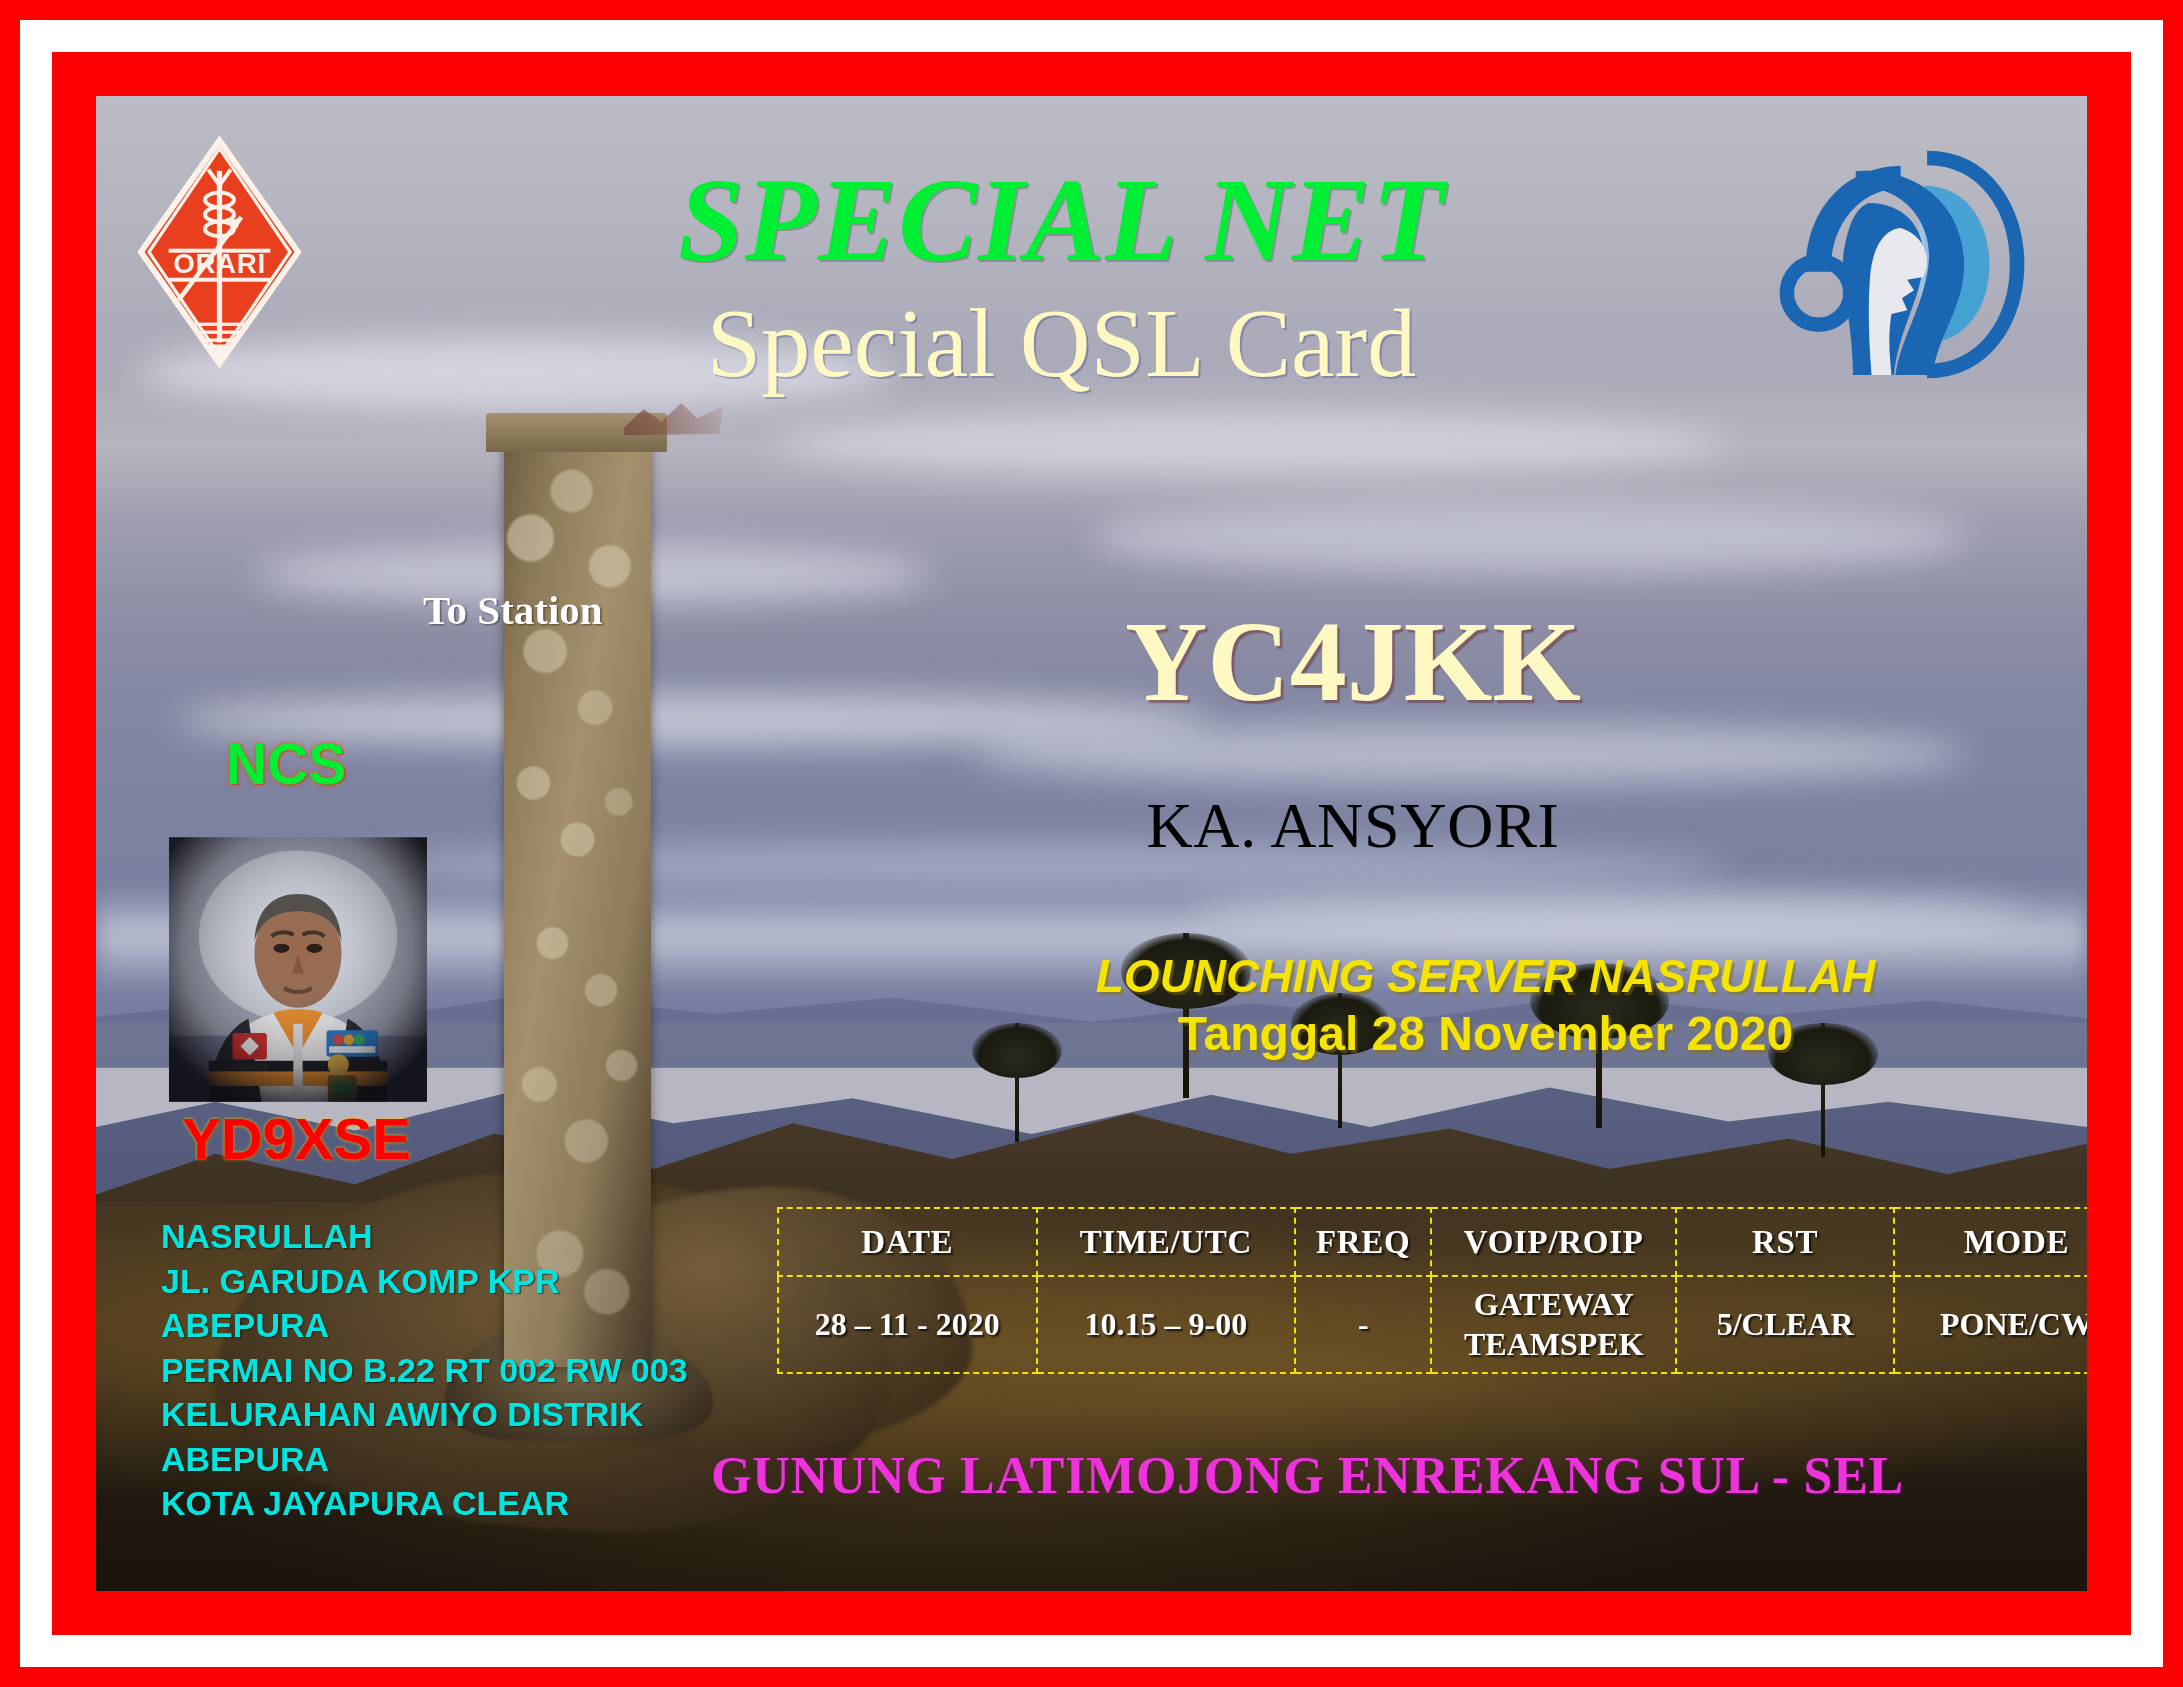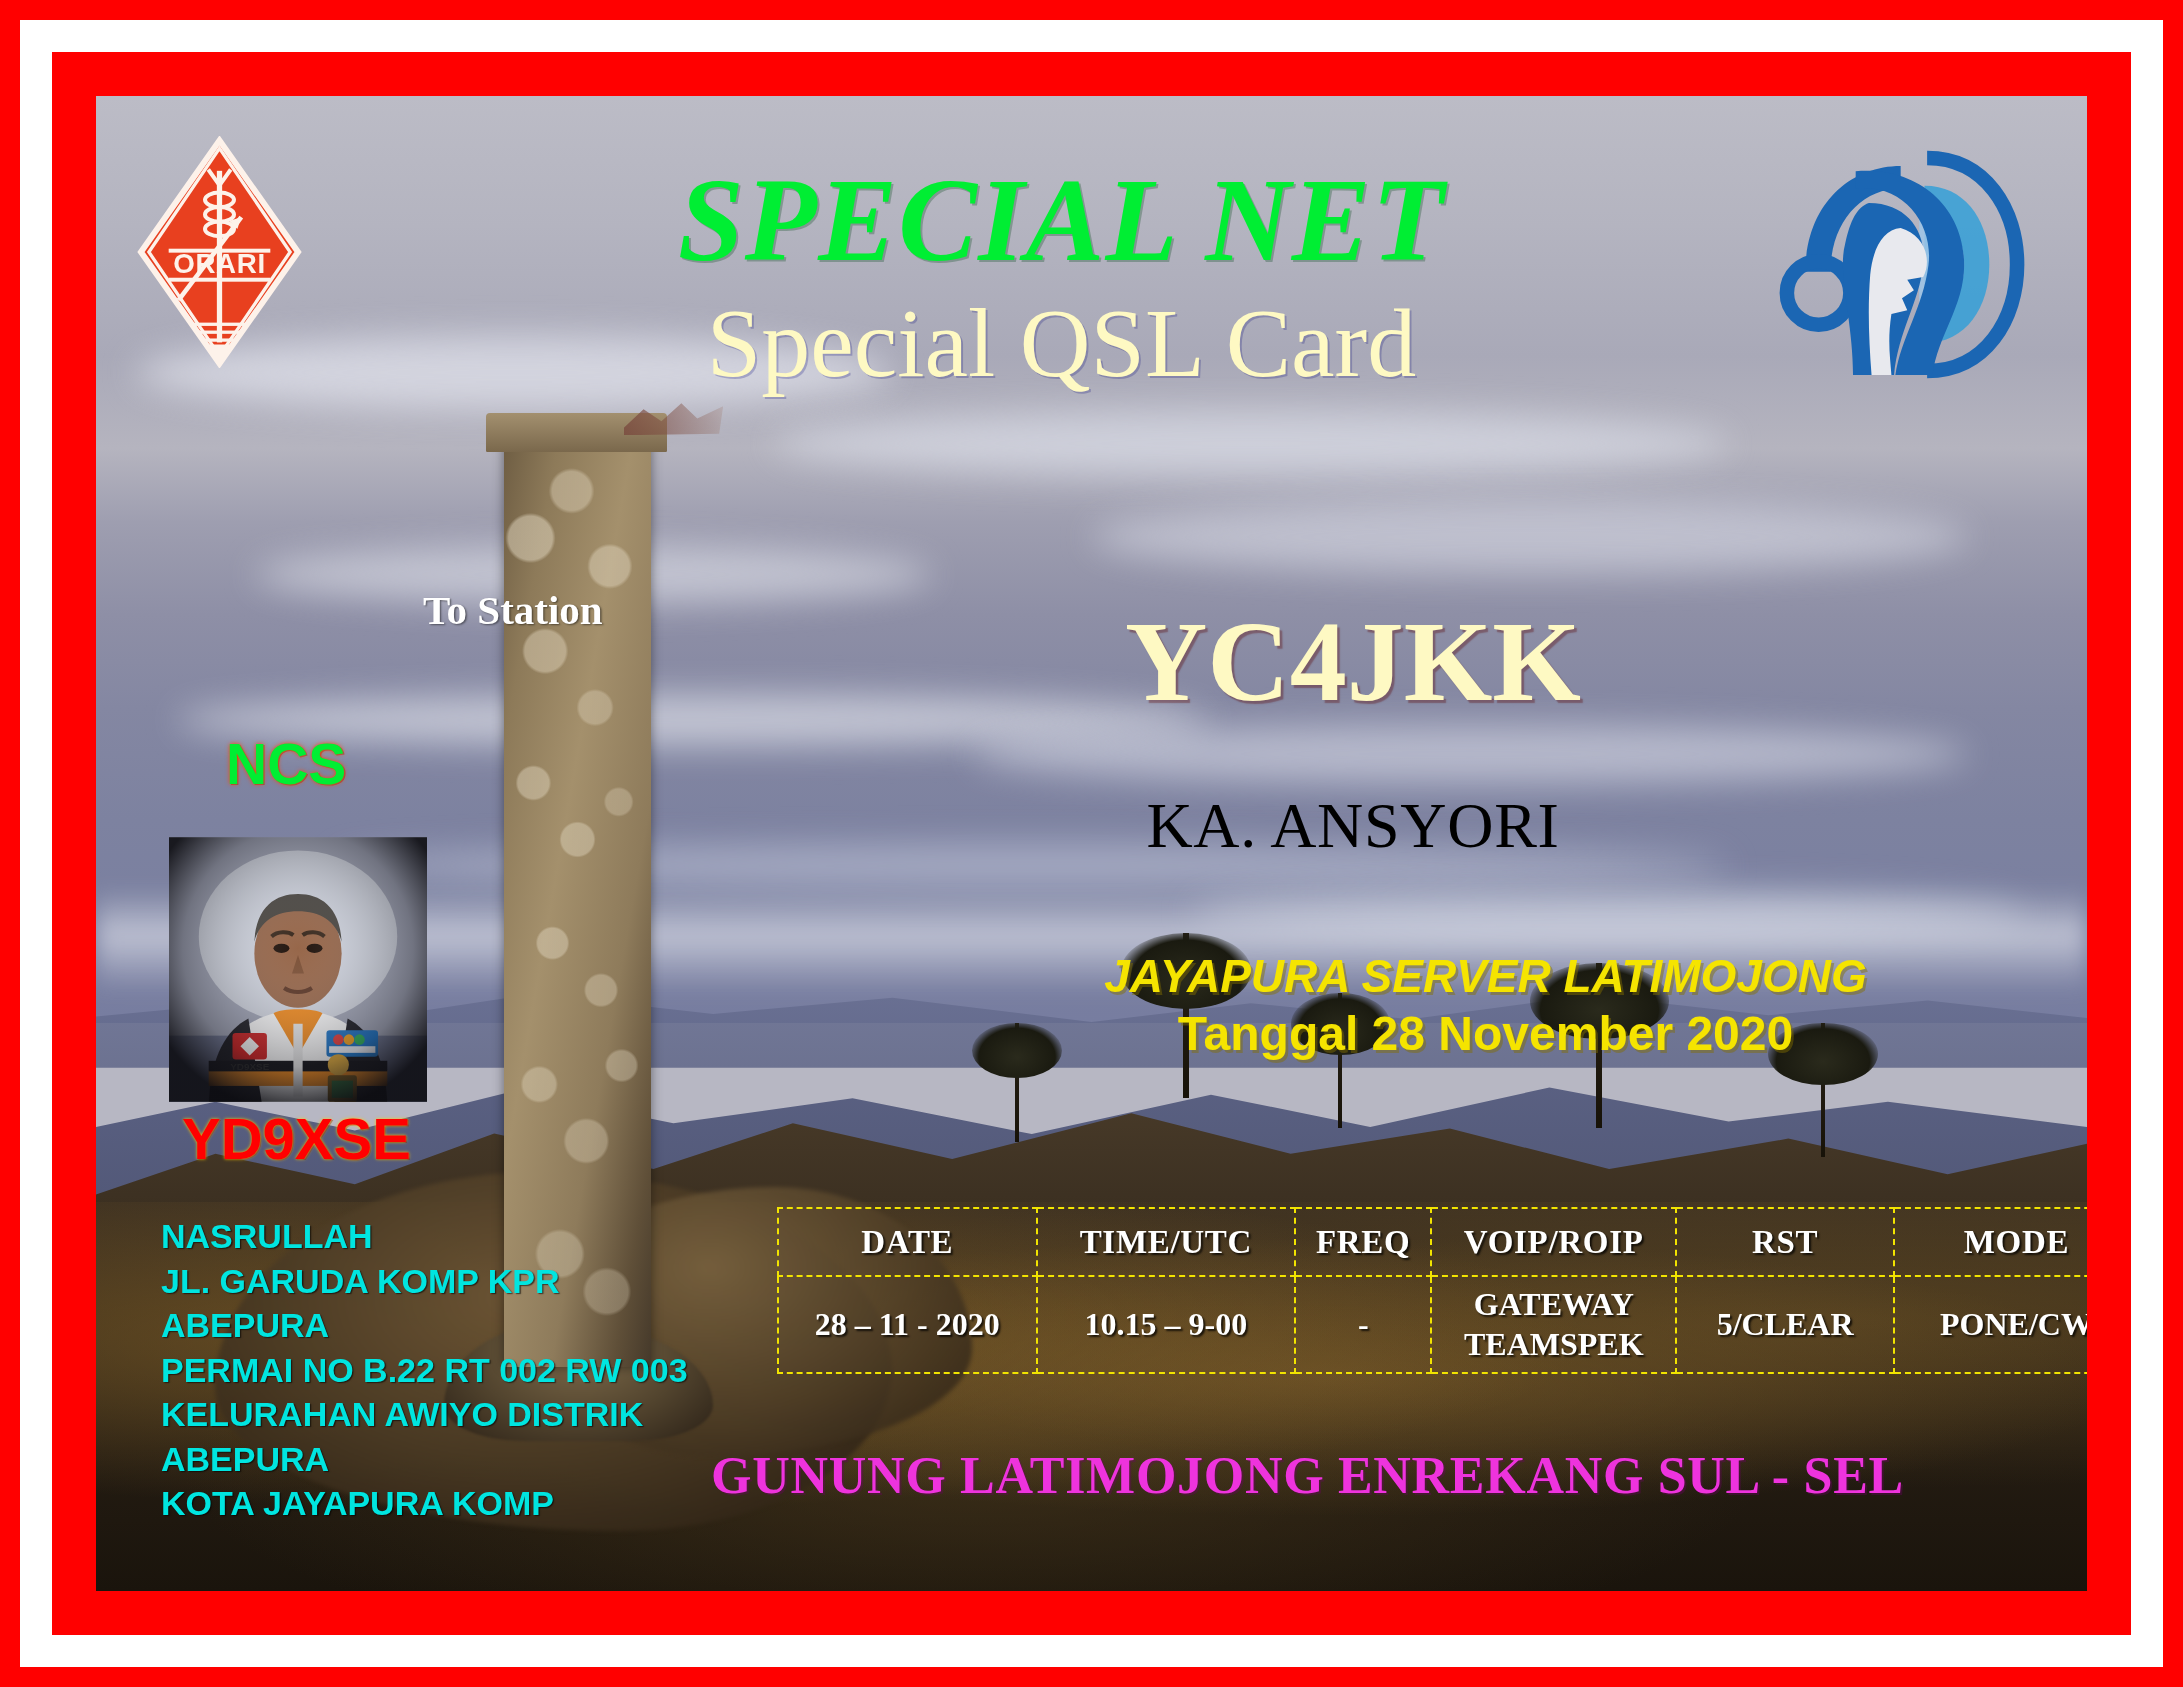--- a/index.html
+++ b/index.html
@@ -313,25 +313,25 @@
 
       <div class="ncs-call">YD9XSE</div>
 
       <div class="addr">
         <div>NASRULLAH</div>
         <div>JL. GARUDA KOMP KPR</div>
         <div>ABEPURA</div>
         <div>PERMAI NO B.22 RT 002 RW 003</div>
         <div>KELURAHAN AWIYO DISTRIK</div>
         <div>ABEPURA</div>
-        <div>KOTA JAYAPURA KOMP</div>
+        <div>KOTA JAYAPURA CLEAR</div>
       </div>
 
       <div class="thanks">
-        <div class="l2">JAYAPURA SERVER LATIMOJONG</div>
+        <div class="l2">LOUNCHING SERVER NASRULLAH</div>
         <div class="l3">Tanggal  28  November  2020</div>
       </div>
 
       <table class="qso">
         <colgroup>
           <col style="width:19%">
                 <col style="width:19%">
                 <col style="width:10%">
           <col style="width:18%">
                 <col style="width:16%">

